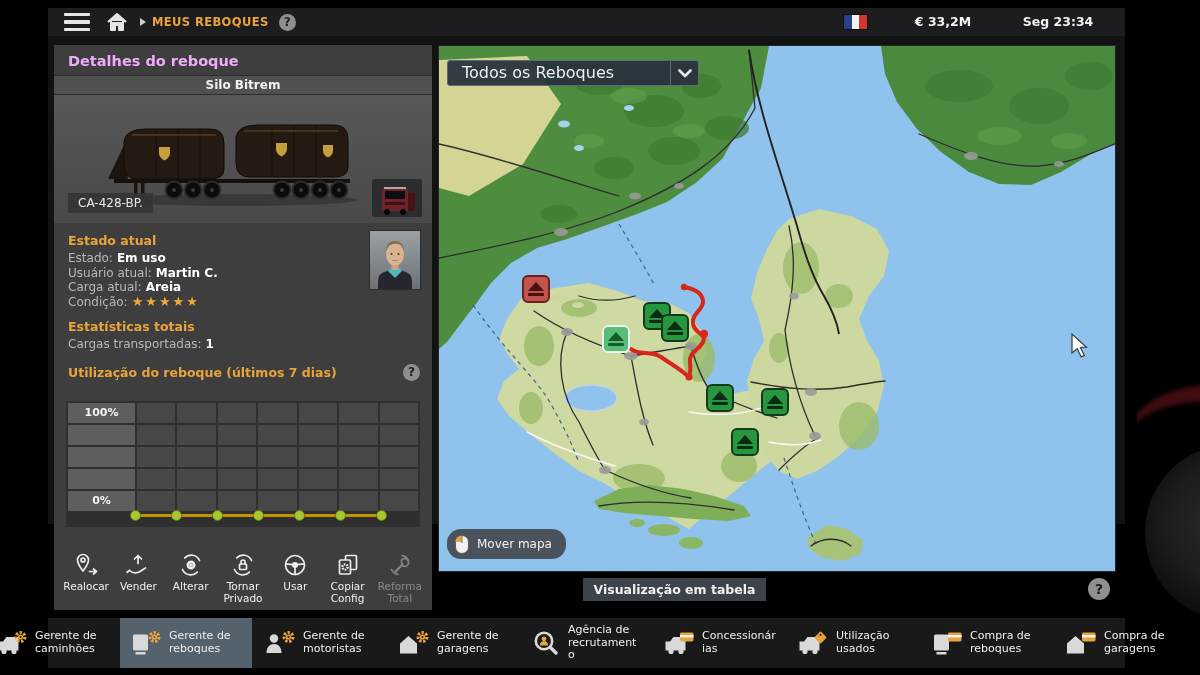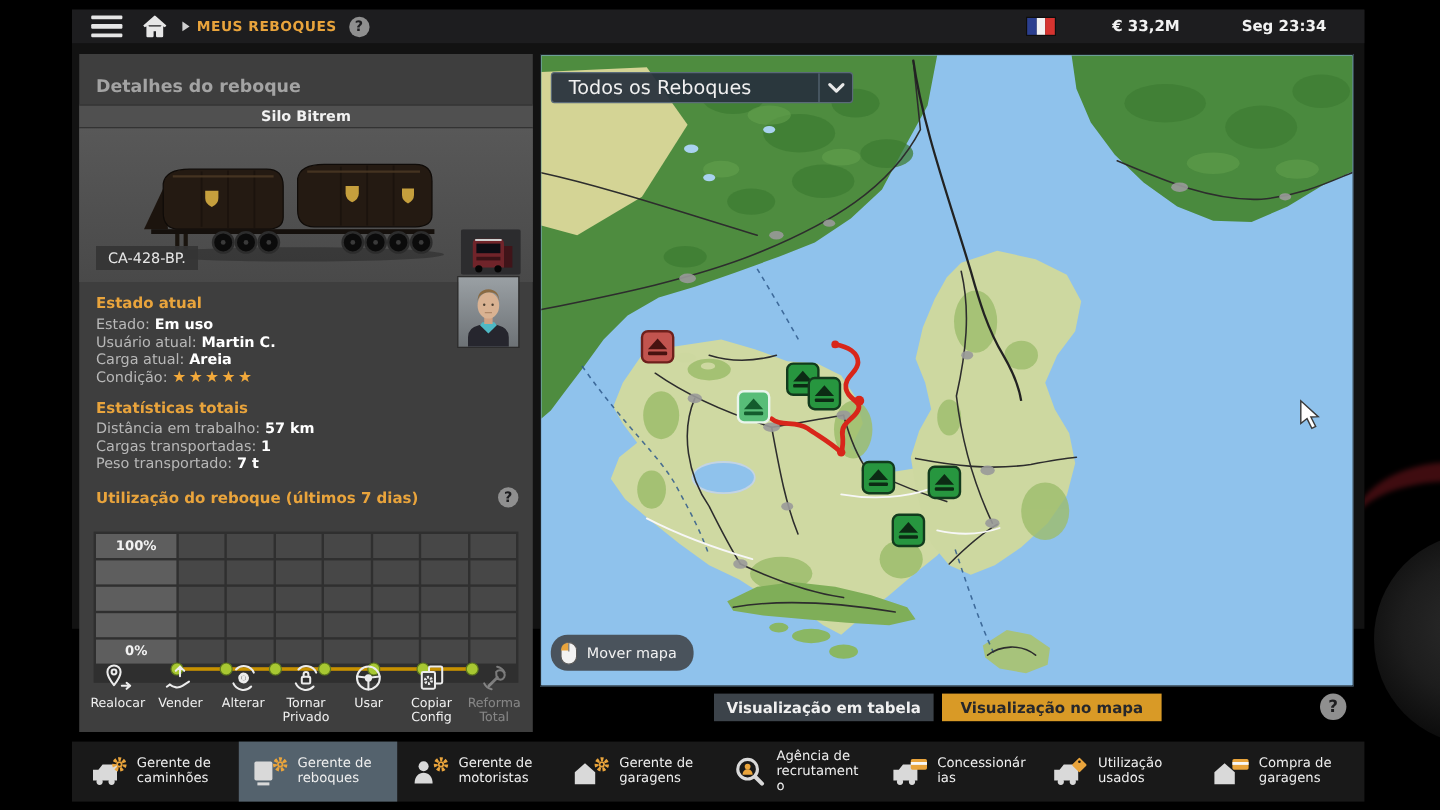--- a/index.html
+++ b/index.html
@@ -8,21 +8,21 @@
   .abs { position:absolute; }
 
   
   #bg-scene { left:1137px; top:0; width:63px; height:675px; overflow:hidden; }
   #bg-fender { position:absolute; left:-10px; top:385px; width:170px; height:110px;
                border-radius:50%; border-top:16px solid #3f0c10; filter:blur(2px); }
   #bg-wheel { position:absolute; left:8px; top:445px; width:170px; height:175px; border-radius:50%;
               background:radial-gradient(circle at 45% 45%, #2a2a2a 0%, #1d1d1d 40%, #0d0d0d 68%, #000 80%); }
 
   
-  #ui-window { left:60px; top:8px; width:1077px; height:516px; background:#121212; }
+  #ui-window { left:48px; top:8px; width:1077px; height:516px; background:#121212; }
 
   
   #top-bar { left:0; top:0; width:1077px; height:28px; background:#1d1d1f;
              display:flex; align-items:center; }
   #hamburger { margin-left:16px; display:flex; flex-direction:column; gap:4px; cursor:pointer; }
   #hamburger span { display:block; width:26px; height:3.5px; background:#e6e6e6; border-radius:1px; }
   #home-btn { margin-left:16px; width:22px; height:20px; }
   .crumb-arrow { margin-left:12px; width:0; height:0; border-left:6px solid #cfcfcf;
                  border-top:4px solid transparent; border-bottom:4px solid transparent; }
   #breadcrumb { margin-left:6px; color:#e9a43c; font-weight:bold; font-size:11.5px; letter-spacing:.4px; }
@@ -32,21 +32,21 @@
   #flag { position:absolute; left:795px; top:6px; width:25px; height:16px; display:flex;
           border:1px solid #0e0e0e; }
   #flag div { flex:1; }
   #money { position:absolute; left:840px; top:6px; width:110px; text-align:center;
            color:#f2f2f2; font-size:12.5px; font-weight:bold; }
   #clock { position:absolute; left:955px; top:6px; width:110px; text-align:center;
            color:#f2f2f2; font-size:12.5px; font-weight:bold; }
 
   
   #trailer-panel { left:6px; top:37px; width:378px; height:565px; background:#3e3e3e; }
-  #panel-title { padding:20px 14px 6px 14px; color:#a3a3a3; font-size:14.5px; font-weight:bold; }
+  #panel-title { padding:8px 14px 6px 14px; color:#f0abfc; font-size:14.5px; font-weight:bold; }
   #trailer-name-bar { height:20px; background:#505050; border-top:1px solid #2d2d2d; border-bottom:1px solid #2d2d2d;
                       color:#f2f2f2; font-size:12px; font-weight:bold; text-align:center; line-height:19px; }
   #trailer-image { position:relative; height:128px; background:linear-gradient(#585858,#494949); }
   #license-plate { position:absolute; left:14px; bottom:10px; background:rgba(52,52,52,.92);
                    color:#e8e8e8; font-size:12px; padding:3px 10px; }
   #truck-thumb { position:absolute; right:10px; bottom:6px; width:50px; height:38px; }
   #driver-photo { position:absolute; right:12px; top:186px; width:50px; height:58px;
                   box-shadow:0 0 0 1px #2c2c2c; }
   .section { padding:10px 14px 0 14px; }
   .sec-title { color:#e9a43c; font-size:12.5px; font-weight:bold; margin-bottom:3px; }
@@ -202,23 +202,21 @@
     <div class="section">
       <div class="sec-title">Estado atual</div>
       <div class="info-row"><span class="lab">Estado:</span><span class="val">Em uso</span></div>
       <div class="info-row"><span class="lab">Usuário atual:</span><span class="val">Martin C.</span></div>
       <div class="info-row"><span class="lab">Carga atual:</span><span class="val">Areia</span></div>
       <div class="info-row"><span class="lab">Condição:</span><span class="val stars">★★★★★</span></div>
     </div>
 
     <div class="section">
       <div class="sec-title">Estatísticas totais</div>
-      <div class="info-row"><span class="lab">Distância em trabalho:</span><span class="val">57 km</span></div>
       <div class="info-row"><span class="lab">Cargas transportadas:</span><span class="val">1</span></div>
-      <div class="info-row"><span class="lab">Peso transportado:</span><span class="val">7 t</span></div>
     </div>
 
     <div id="util-header">
       <div class="sec-title">Utilização do reboque (últimos 7 dias)</div>
       <div class="help-circle">?</div>
     </div>
 
     <div id="chart">
       <div id="chart-grid">
         <div class="cell lab">100%</div>
@@ -507,21 +505,20 @@
       <svg width="14" height="19" viewBox="0 0 14 19">
         <rect x="0.5" y="0.5" width="13" height="18" rx="6.5" fill="#f2f2f2" stroke="#5a5a5a"></rect>
         <path d="M0.5,7 Q0.5,1 7,0.8 L7,7 Z" fill="#e9a43c"></path>
         <line x1="7" y1="1" x2="7" y2="8" stroke="#7a7a7a"></line>
       </svg>
       <span>Mover mapa</span>
     </div>
   </div>
 
   <div id="view-table-btn" class="abs view-btn">Visualização em tabela</div>
-  <div id="view-map-btn" class="abs view-btn">Visualização no mapa</div>
   <div id="map-help" class="abs help-circle">?</div>
 
   <div id="bottom-bar" class="abs">
 
     <div class="tab">
       <svg width="33" height="28" viewBox="0 0 33 28">
         <path d="M3.5,21.5 V12.5 h4.5 l3.5,-4.5 h12 v13.5 z" fill="#d9d9d9"></path>
         <circle cx="9" cy="22.5" r="2.6" fill="#d9d9d9"></circle>
           <circle cx="19" cy="22.5" r="2.6" fill="#d9d9d9"></circle>
         <circle cx="25.5" cy="8" r="4.4" fill="none" stroke="#e9a43c" stroke-width="3.2" stroke-dasharray="2.3 1.55"></circle>
@@ -590,20 +587,29 @@
         <circle cx="9" cy="22.5" r="2.6" fill="#d9d9d9"></circle>
           <circle cx="19" cy="22.5" r="2.6" fill="#d9d9d9"></circle>
         <g transform="rotate(45 24.5 8.5)">
             <rect x="20" y="4" width="9" height="9" rx="1.2" fill="#e9a43c"></rect>
           </g>
         <circle cx="24.5" cy="5.8" r="1.1" fill="#191919"></circle>
       </svg>
       <span class="tab-label">Utilização usados</span>
     </div>
 
+    <div class="tab">
+      <svg width="33" height="28" viewBox="0 0 33 28">
+        <rect x="4" y="5.5" width="15" height="16" rx="1.5" fill="#d9d9d9"></rect>
+        <rect x="6.5" y="23" width="10" height="2.5" fill="#d9d9d9"></rect>
+        <rect x="18" y="3.5" width="13.5" height="9" rx="1.4" fill="#e9a43c"></rect>
+        <rect x="18" y="6" width="13.5" height="2.4" fill="#f7f7f7"></rect>
+      </svg>
+      <span class="tab-label">Compra de reboques</span>
+    </div>
 
     <div class="tab">
       <svg width="33" height="28" viewBox="0 0 33 28">
         <path d="M3,14.5 L11.5,7 L20,14.5 V24.5 H3 Z" fill="#d9d9d9"></path>
         <rect x="18" y="3.5" width="13.5" height="9" rx="1.4" fill="#e9a43c"></rect>
         <rect x="18" y="6" width="13.5" height="2.4" fill="#f7f7f7"></rect>
       </svg>
       <span class="tab-label">Compra de garagens</span>
     </div>
 

